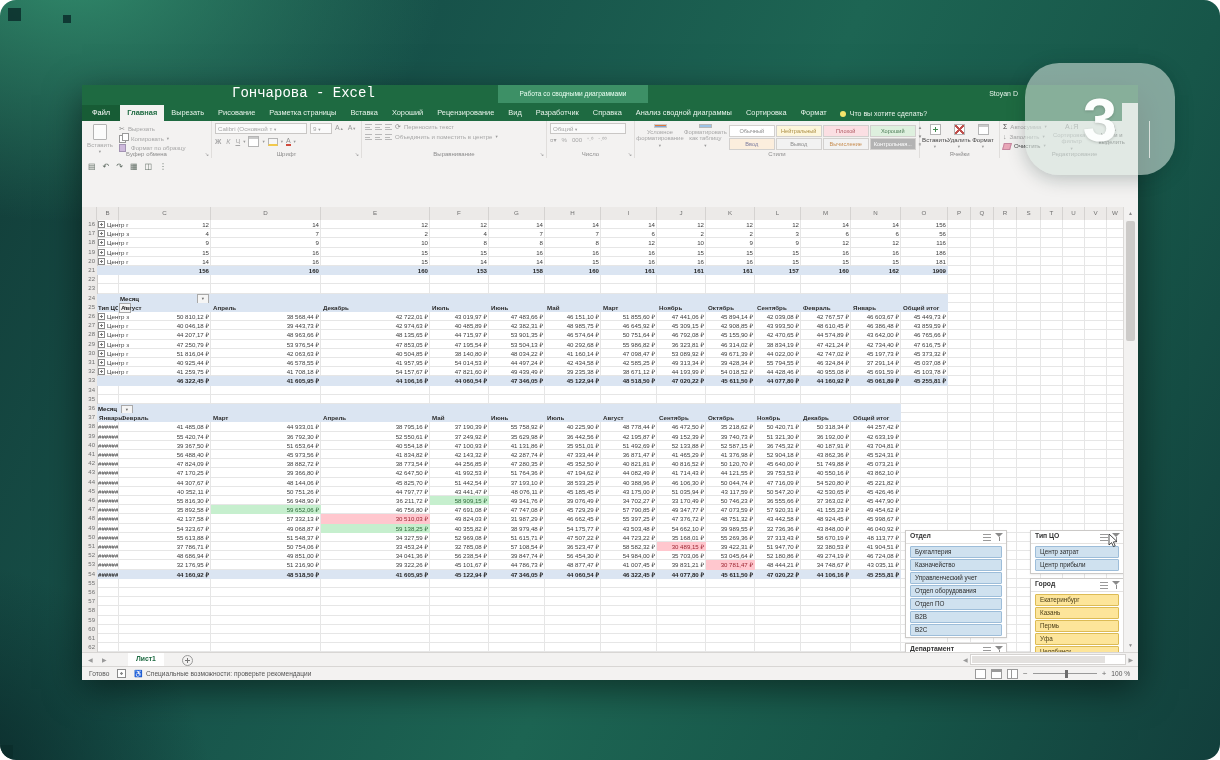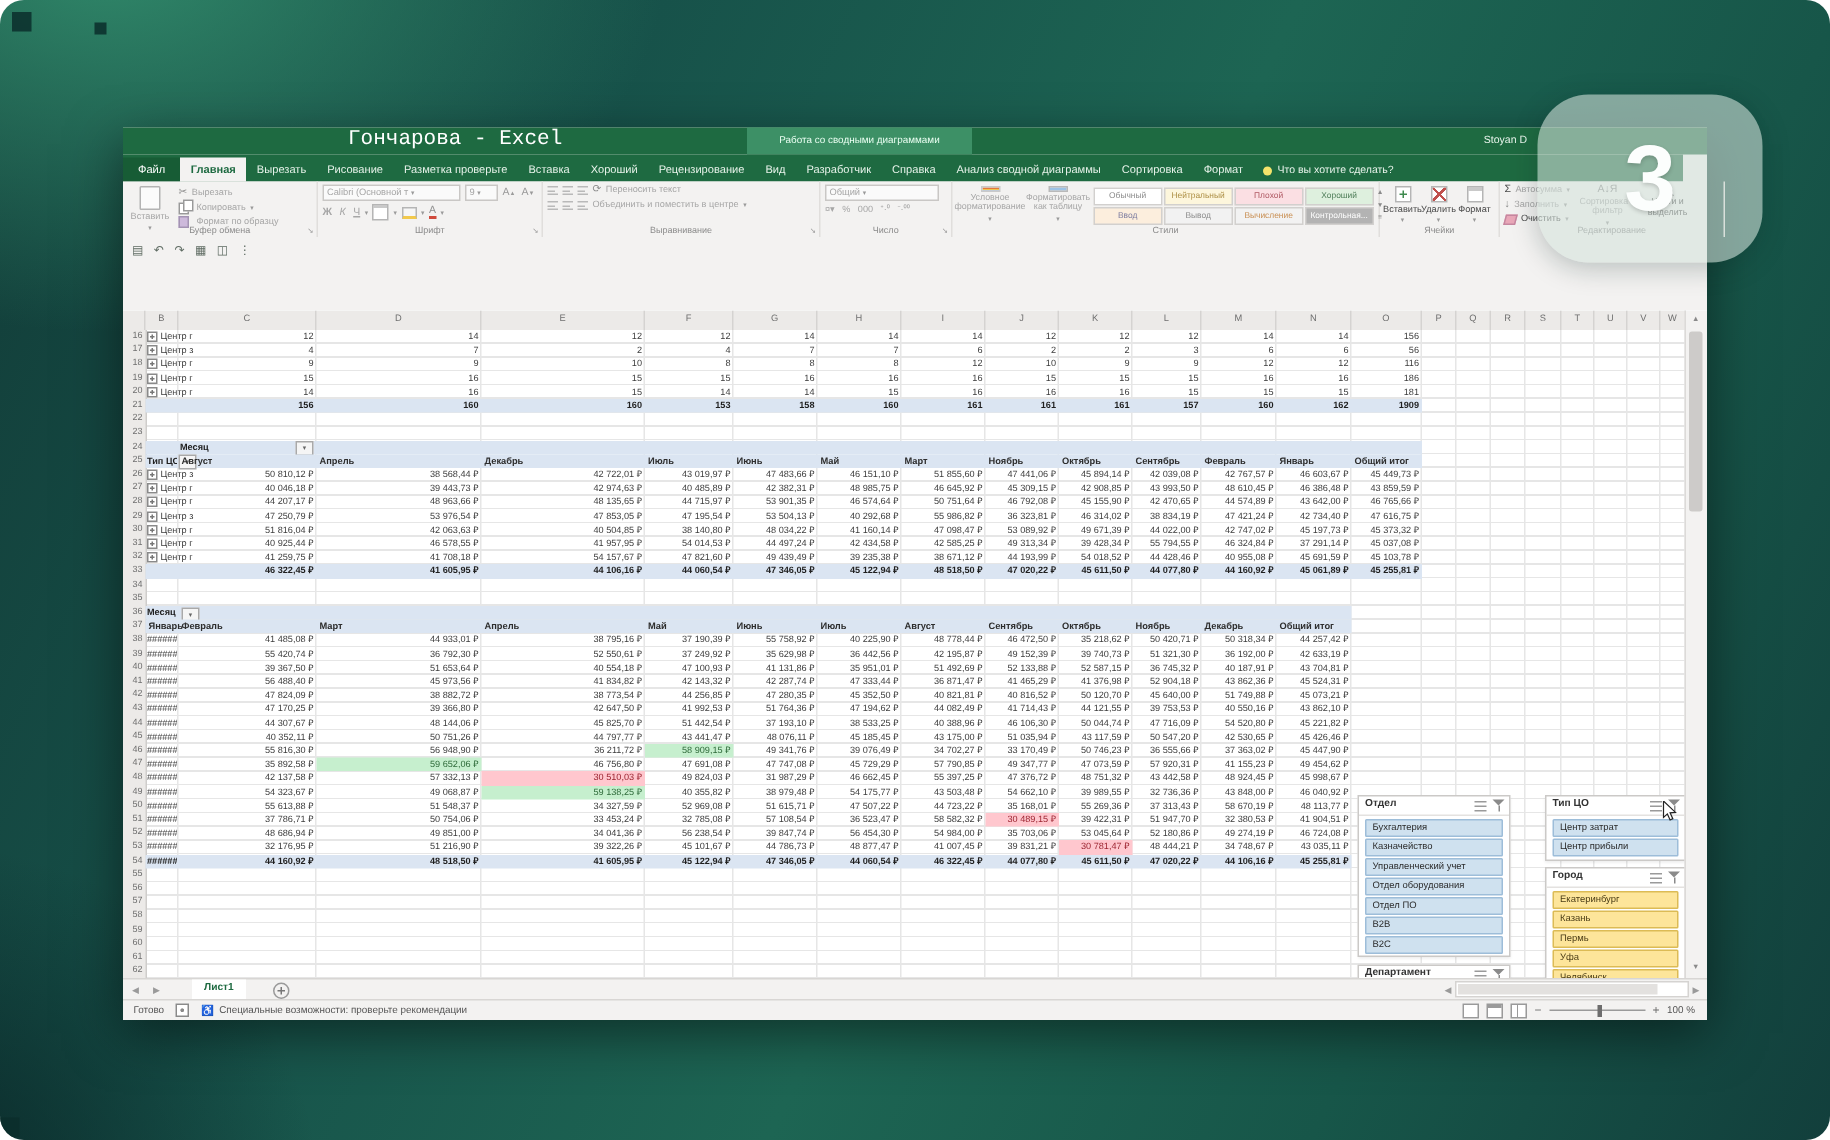--- a/index.html
+++ b/index.html
@@ -156,21 +156,21 @@
       <div class="ctxband">Работа со сводными диаграммами</div>
       <div class="userlbl">Stoyan D</div>
     </div>
 
     <div class="tabrow">
       <span id="tabs" style="display:flex;align-items:flex-end;">
           <span class="rtab file">Файл</span>
           <span class="rtab act">Главная</span>
           <span class="rtab">Вырезать</span>
           <span class="rtab">Рисование</span>
-          <span class="rtab">Разметка проверьте</span>
+          <span class="rtab">Разметка страницы</span>
           <span class="rtab">Вставка</span>
           <span class="rtab">Хороший</span>
           <span class="rtab">Рецензирование</span>
           <span class="rtab">Вид</span>
           <span class="rtab">Разработчик</span>
           <span class="rtab">Справка</span>
           <span class="rtab">Анализ сводной диаграммы</span>
           <span class="rtab">Сортировка</span>
           <span class="rtab">Формат</span>
         </span>

